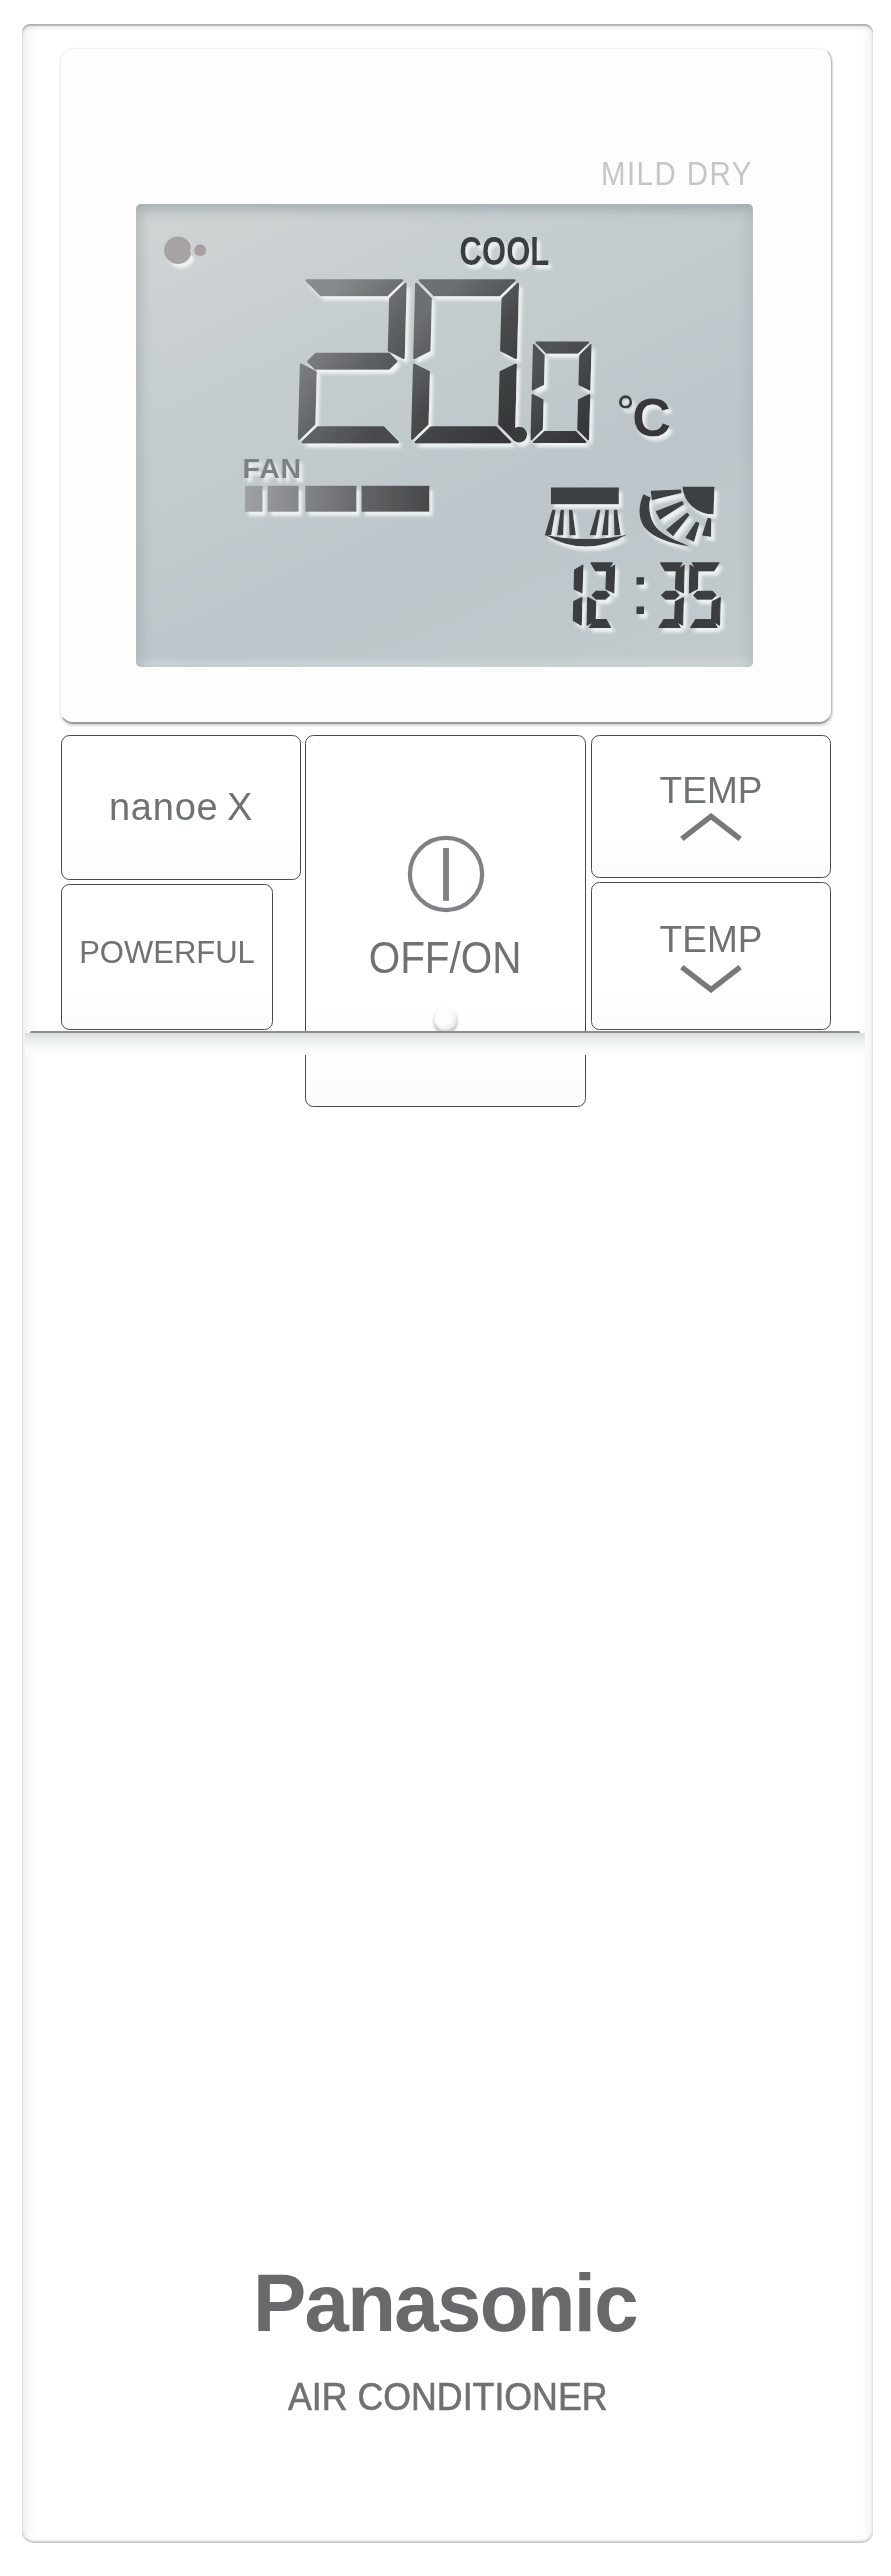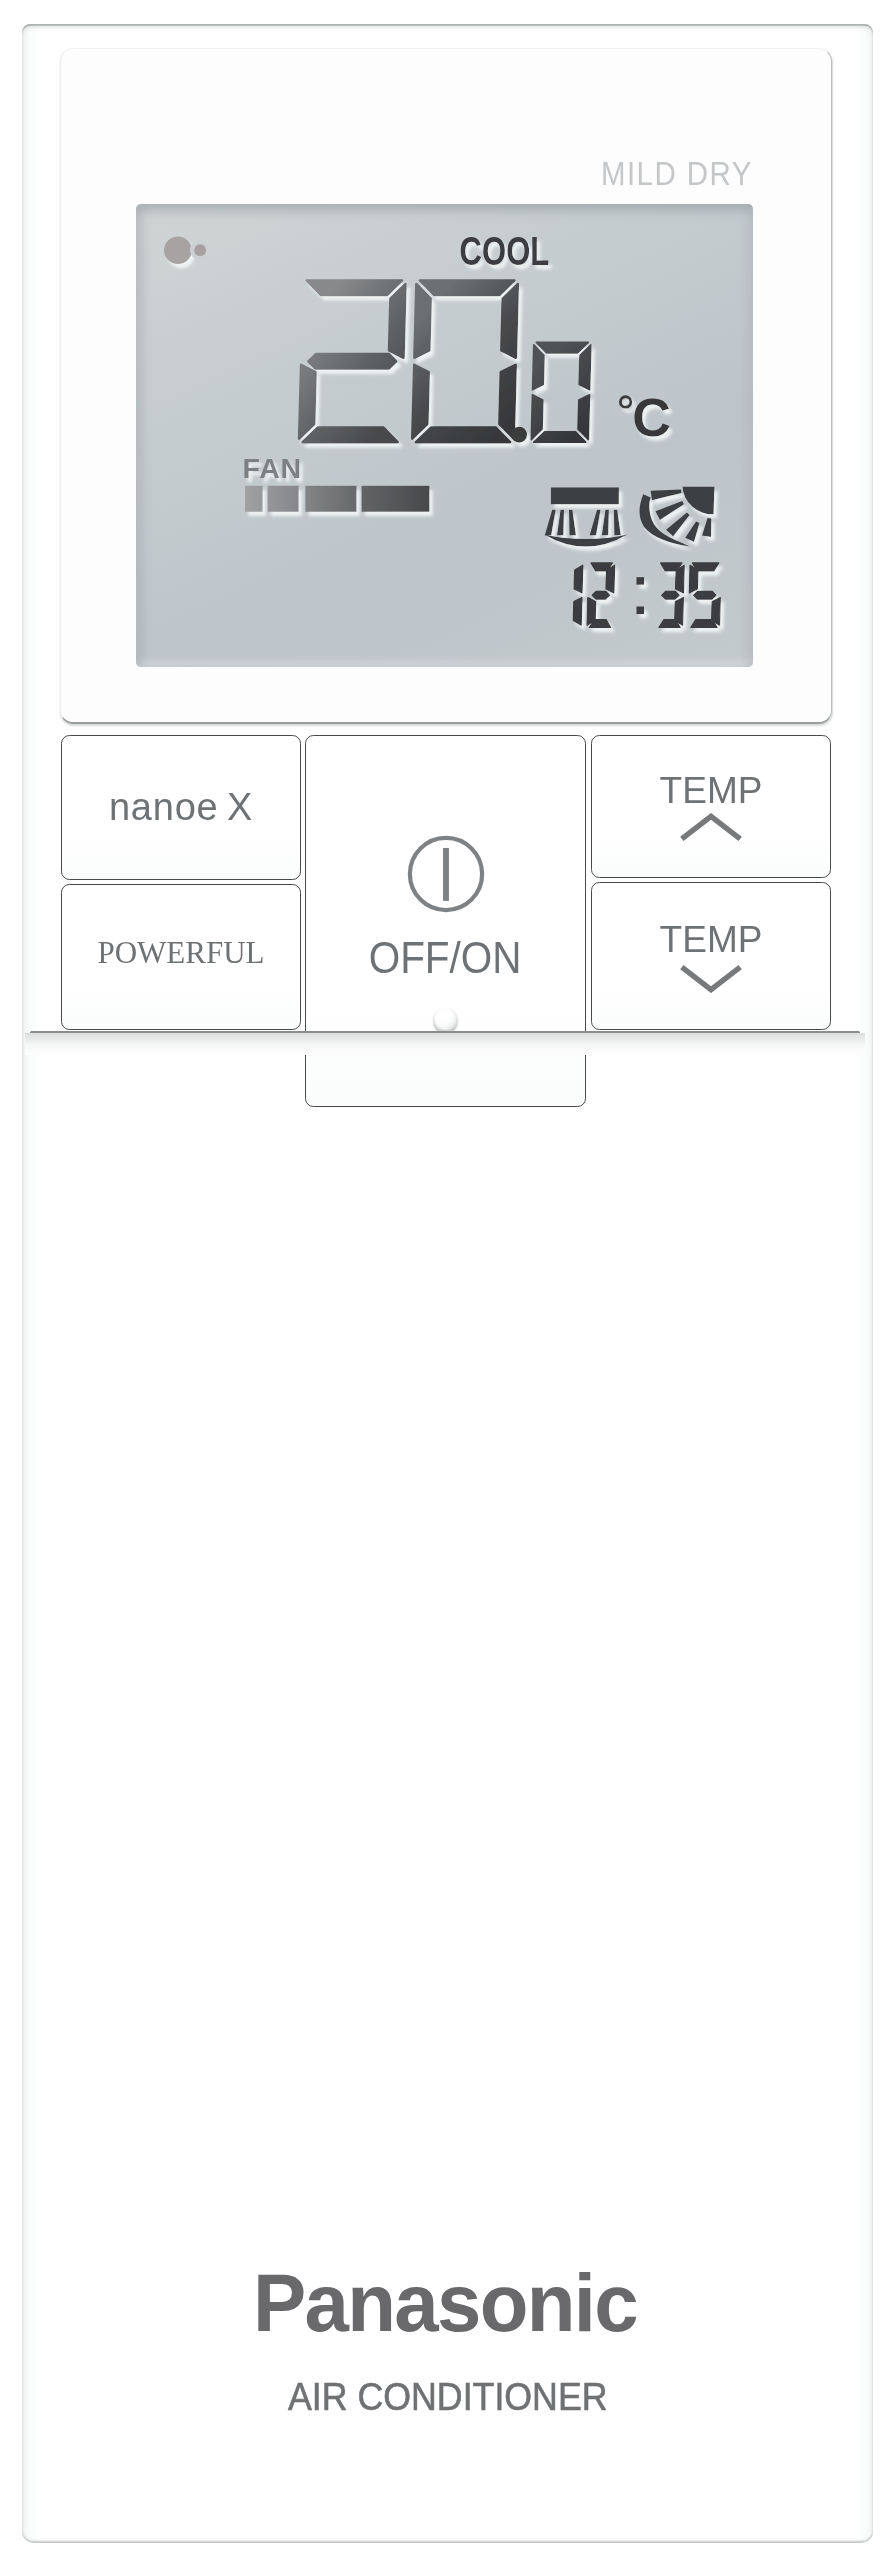--- a/index.html
+++ b/index.html
@@ -167,21 +167,21 @@
           <polygon points="5.2,38.5 9.9,33.8 27.1,33.8 31.8,38.5 27.1,43.2 9.9,43.2" fill="#3b3d3f" stroke="#3b3d3f" stroke-width="1.5" stroke-linejoin="round"></polygon>
         </g>
 </g>
 </svg>
 </div>
 
 <div class="btn" style="left:61px; top:735px; width:240px; height:145px; font-size:38px;">
   <span style="letter-spacing:0.8px">nanoe X</span>
 </div>
 
-<div class="btn" style="left:61px; top:884px; width:240px; height:146px; font-size:31px;font-family:Liberation Serif, serif;">
+<div class="btn" style="left:61px; top:884px; width:212px; height:146px; font-size:31px;">
   <span style="margin-top:-8.4px">POWERFUL</span>
 </div>
 
 <div class="btn" style="left:305px; top:735px; width:281px; height:372px; font-size:44px; flex-direction:column;">
 
   <svg width="84" height="84" viewBox="0 0 100 100" style="margin-top:22px">
     <circle cx="50" cy="50" r="43" fill="none" stroke="#7f8284" stroke-width="5"></circle>
     <line x1="50" y1="19" x2="50" y2="82" stroke="#7f8284" stroke-width="7"></line>
   </svg>
   <div style="margin-top:17px; transform:scaleX(.92)">OFF/ON</div>

